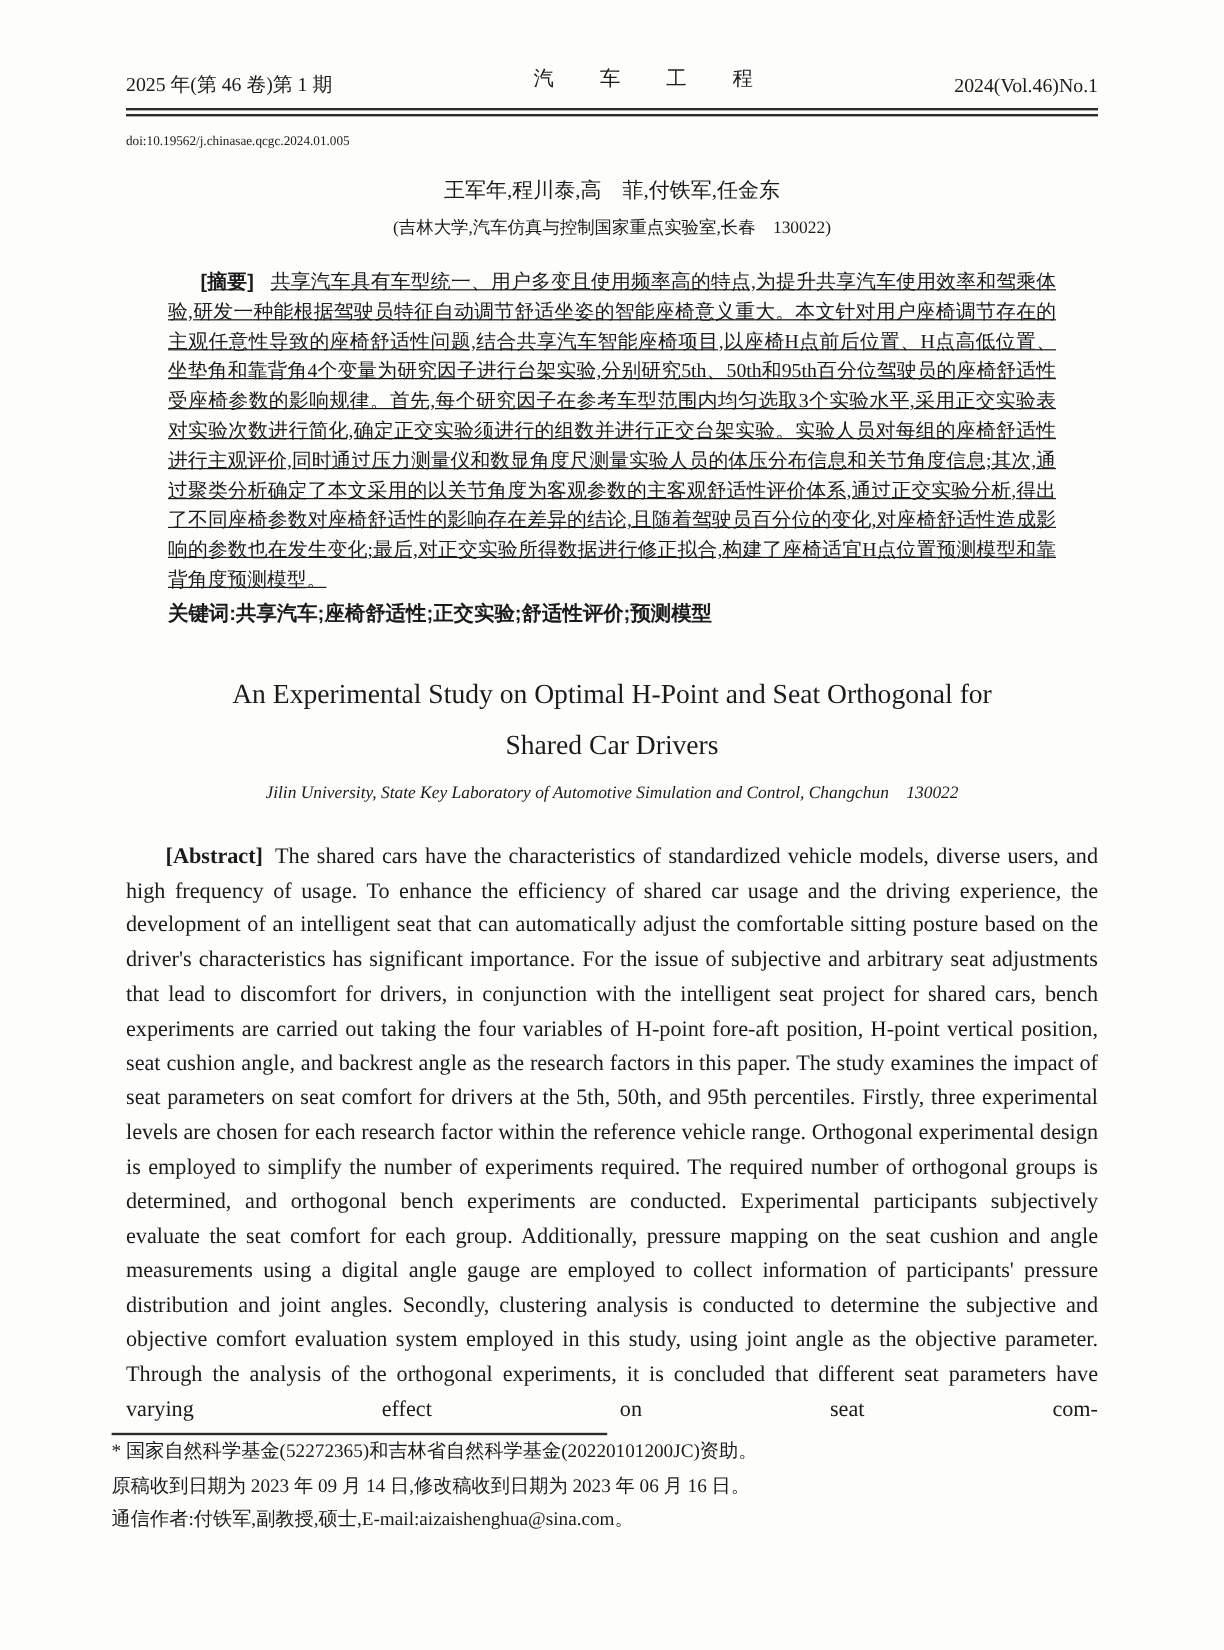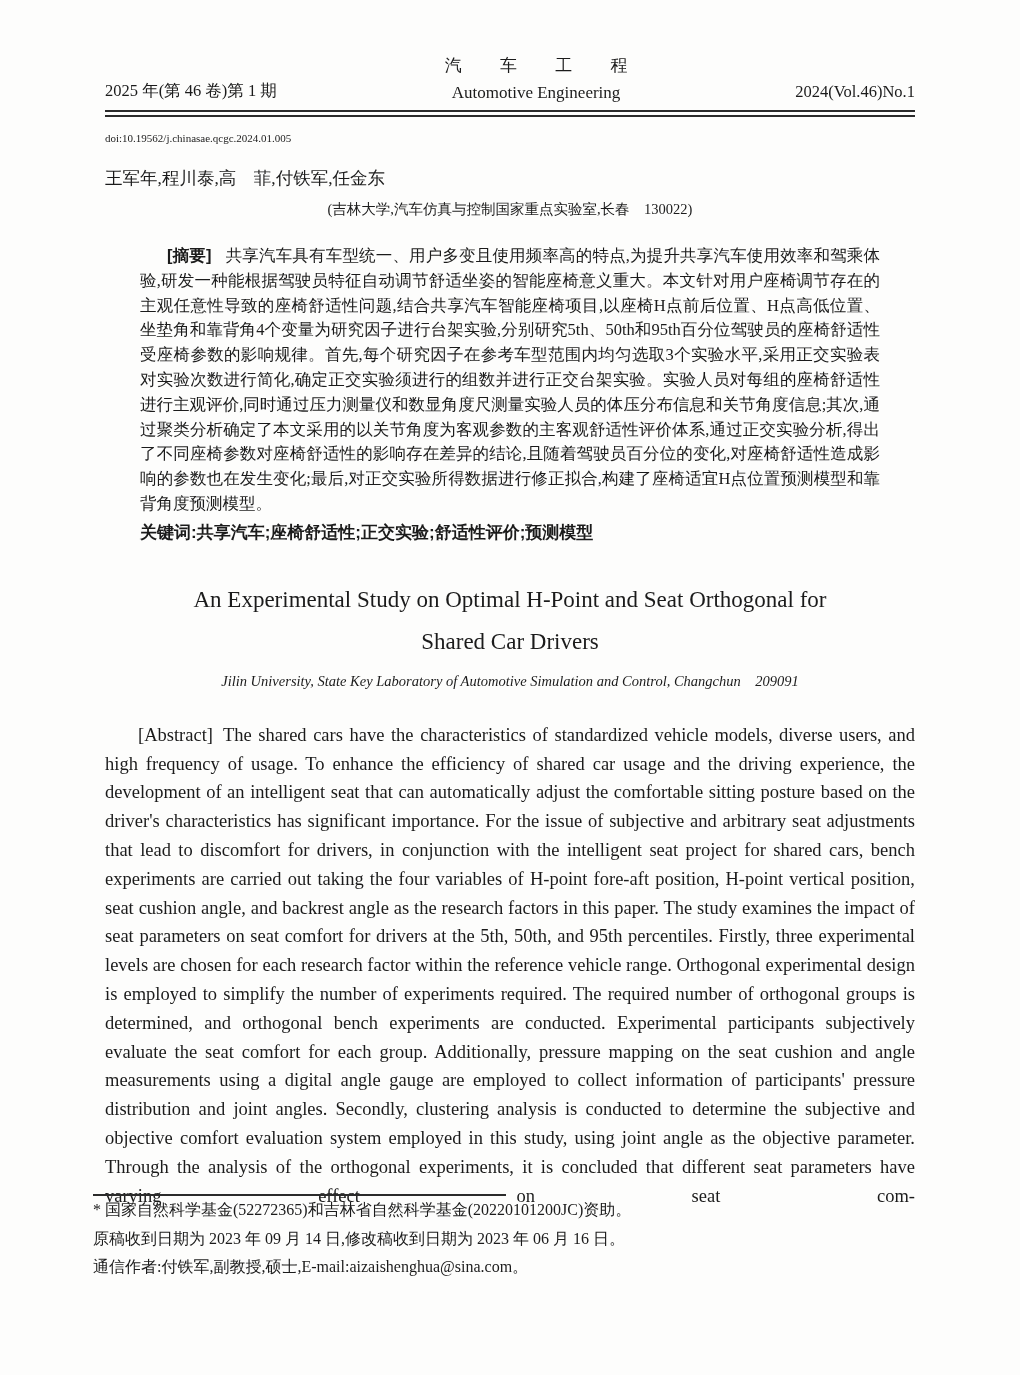--- a/index.html
+++ b/index.html
@@ -46,30 +46,31 @@
 
   
   .title-cn {
     margin: 26px 0 0 0;
     text-align: center;
     font-size: 33px;
     font-weight: 500;
     letter-spacing: 1px;
   }
   .title-cn sup { font-size: 60%; vertical-align: super; }
-  .authors-cn { margin-top: 22px; font-size: 17.5px; }
+  .authors-cn { margin-top: 22px; text-align: center; font-size: 17.5px; }
   .affil-cn   { margin-top: 10px; text-align: center; font-size: 14.5px; }
 
   
   .abstract-cn {
     margin: 24px 35px 0 35px;
     font-size: 16.5px;
     line-height: 24.8px;
     text-align: justify;
     text-indent: 27px;
+    text-decoration: underline;
   }
   .abstract-cn .abs-label {
     font-family: "Liberation Sans", "DejaVu Sans", sans-serif;
     font-weight: 700;
     margin-right: 14px;
   }
   .keywords-line {
     margin: 3px 35px 0 35px;
     font-family: "Liberation Sans", "DejaVu Sans", sans-serif;
     font-weight: 700;
@@ -90,60 +91,59 @@
 
   
   .abstract-en {
     margin: 30px 0 0 0;
     font-size: 18.5px;
     line-height: 28.8px;
     text-align: justify;
     text-align-last: justify;
     text-indent: 33px;
   }
-  .abstract-en .abs-label { font-weight: 400; margin-right: 10px; font-style: normal; }
+  .abstract-en .abs-label { font-weight: 700; margin-right: 10px; font-style: normal; }
 
   
   .footnote { position: absolute; left: 93px; top: 1194px; width: 810px; }
   .foot-rule { width: 413px; height: 2px; background: #2b2b2b; }
   .foot-line { font-size: 16px; line-height: 28.5px; }
   .footnote .foot-line:first-of-type { margin-top: 6px; }
 </style>
 </head>
 <body>
 
 <div class="page">
   <div class="content">
 
     <header class="masthead">
       <div class="mast-row">
         <div class="issue-cn">2025 年(第 46 卷)第 1 期</div>
         <div class="mast-center">
           <div class="journal-name-cn">汽 车 工 程</div>
-          <div class="journal-name-en">Automotive Engineering</div>
         </div>
         <div class="issue-en">2024(Vol.46)No.1</div>
       </div>
       <div class="double-rule"></div>
       <div class="doi-line">doi:10.19562/j.chinasae.qcgc.2024.01.005</div>
     </header>
 
     <main>
 
 
       <div class="authors-cn">王军年,程川泰,高　菲,付铁军,任金东</div>
       <div class="affil-cn">(吉林大学,汽车仿真与控制国家重点实验室,长春　130022)</div>
 
       <p class="abstract-cn"><span class="abs-label">[摘要]</span><span>共享汽车具有车型统一、用户多变且使用频率高的特点,为提升共享汽车使用效率和驾乘体验,研发一种能根据驾驶员特征自动调节舒适坐姿的智能座椅意义重大。本文针对用户座椅调节存在的主观任意性导致的座椅舒适性问题,结合共享汽车智能座椅项目,以座椅H点前后位置、H点高低位置、坐垫角和靠背角4个变量为研究因子进行台架实验,分别研究5th、50th和95th百分位驾驶员的座椅舒适性受座椅参数的影响规律。首先,每个研究因子在参考车型范围内均匀选取3个实验水平,采用正交实验表对实验次数进行简化,确定正交实验须进行的组数并进行正交台架实验。实验人员对每组的座椅舒适性进行主观评价,同时通过压力测量仪和数显角度尺测量实验人员的体压分布信息和关节角度信息;其次,通过聚类分析确定了本文采用的以关节角度为客观参数的主客观舒适性评价体系,通过正交实验分析,得出了不同座椅参数对座椅舒适性的影响存在差异的结论,且随着驾驶员百分位的变化,对座椅舒适性造成影响的参数也在发生变化;最后,对正交实验所得数据进行修正拟合,构建了座椅适宜H点位置预测模型和靠背角度预测模型。</span></p>
 
       <p class="keywords-line"><span>关键词:</span><span>共享汽车;座椅舒适性;正交实验;舒适性评价;预测模型</span></p>
 
       <h2 class="title-en"><span>An Experimental Study on Optimal H-Point and Seat Orthogonal for</span><br><span>Shared Car Drivers</span></h2>
 
-      <div class="affil-en">Jilin University, State Key Laboratory of Automotive Simulation and Control, Changchun　209091</div>
+      <div class="affil-en">Jilin University, State Key Laboratory of Automotive Simulation and Control, Changchun　130022</div>
 
       <p class="abstract-en"><span class="abs-label">[Abstract]</span><span>The shared cars have the characteristics of standardized vehicle models, diverse users, and high frequency of usage. To enhance the efficiency of shared car usage and the driving experience, the development of an intelligent seat that can automatically adjust the comfortable sitting posture based on the driver's characteristics has significant importance. For the issue of subjective and arbitrary seat adjustments that lead to discomfort for drivers, in conjunction with the intelligent seat project for shared cars, bench experiments are carried out taking the four variables of H-point fore-aft position, H-point vertical position, seat cushion angle, and backrest angle as the research factors in this paper. The study examines the impact of seat parameters on seat comfort for drivers at the 5th, 50th, and 95th percentiles. Firstly, three experimental levels are chosen for each research factor within the reference vehicle range. Orthogonal experimental design is employed to simplify the number of experiments required. The required number of orthogonal groups is determined, and orthogonal bench experiments are conducted. Experimental participants subjectively evaluate the seat comfort for each group. Additionally, pressure mapping on the seat cushion and angle measurements using a digital angle gauge are employed to collect information of participants' pressure distribution and joint angles. Secondly, clustering analysis is conducted to determine the subjective and objective comfort evaluation system employed in this study, using joint angle as the objective parameter. Through the analysis of the orthogonal experiments, it is concluded that different seat parameters have varying effect on seat com-</span></p>
 
     </main>
   </div>
 
   <footer class="footnote">
     <div class="foot-rule"></div>
     <div class="foot-line">* 国家自然科学基金(52272365)和吉林省自然科学基金(20220101200JC)资助。</div>
     <div class="foot-line">原稿收到日期为 2023 年 09 月 14 日,修改稿收到日期为 2023 年 06 月 16 日。</div>

